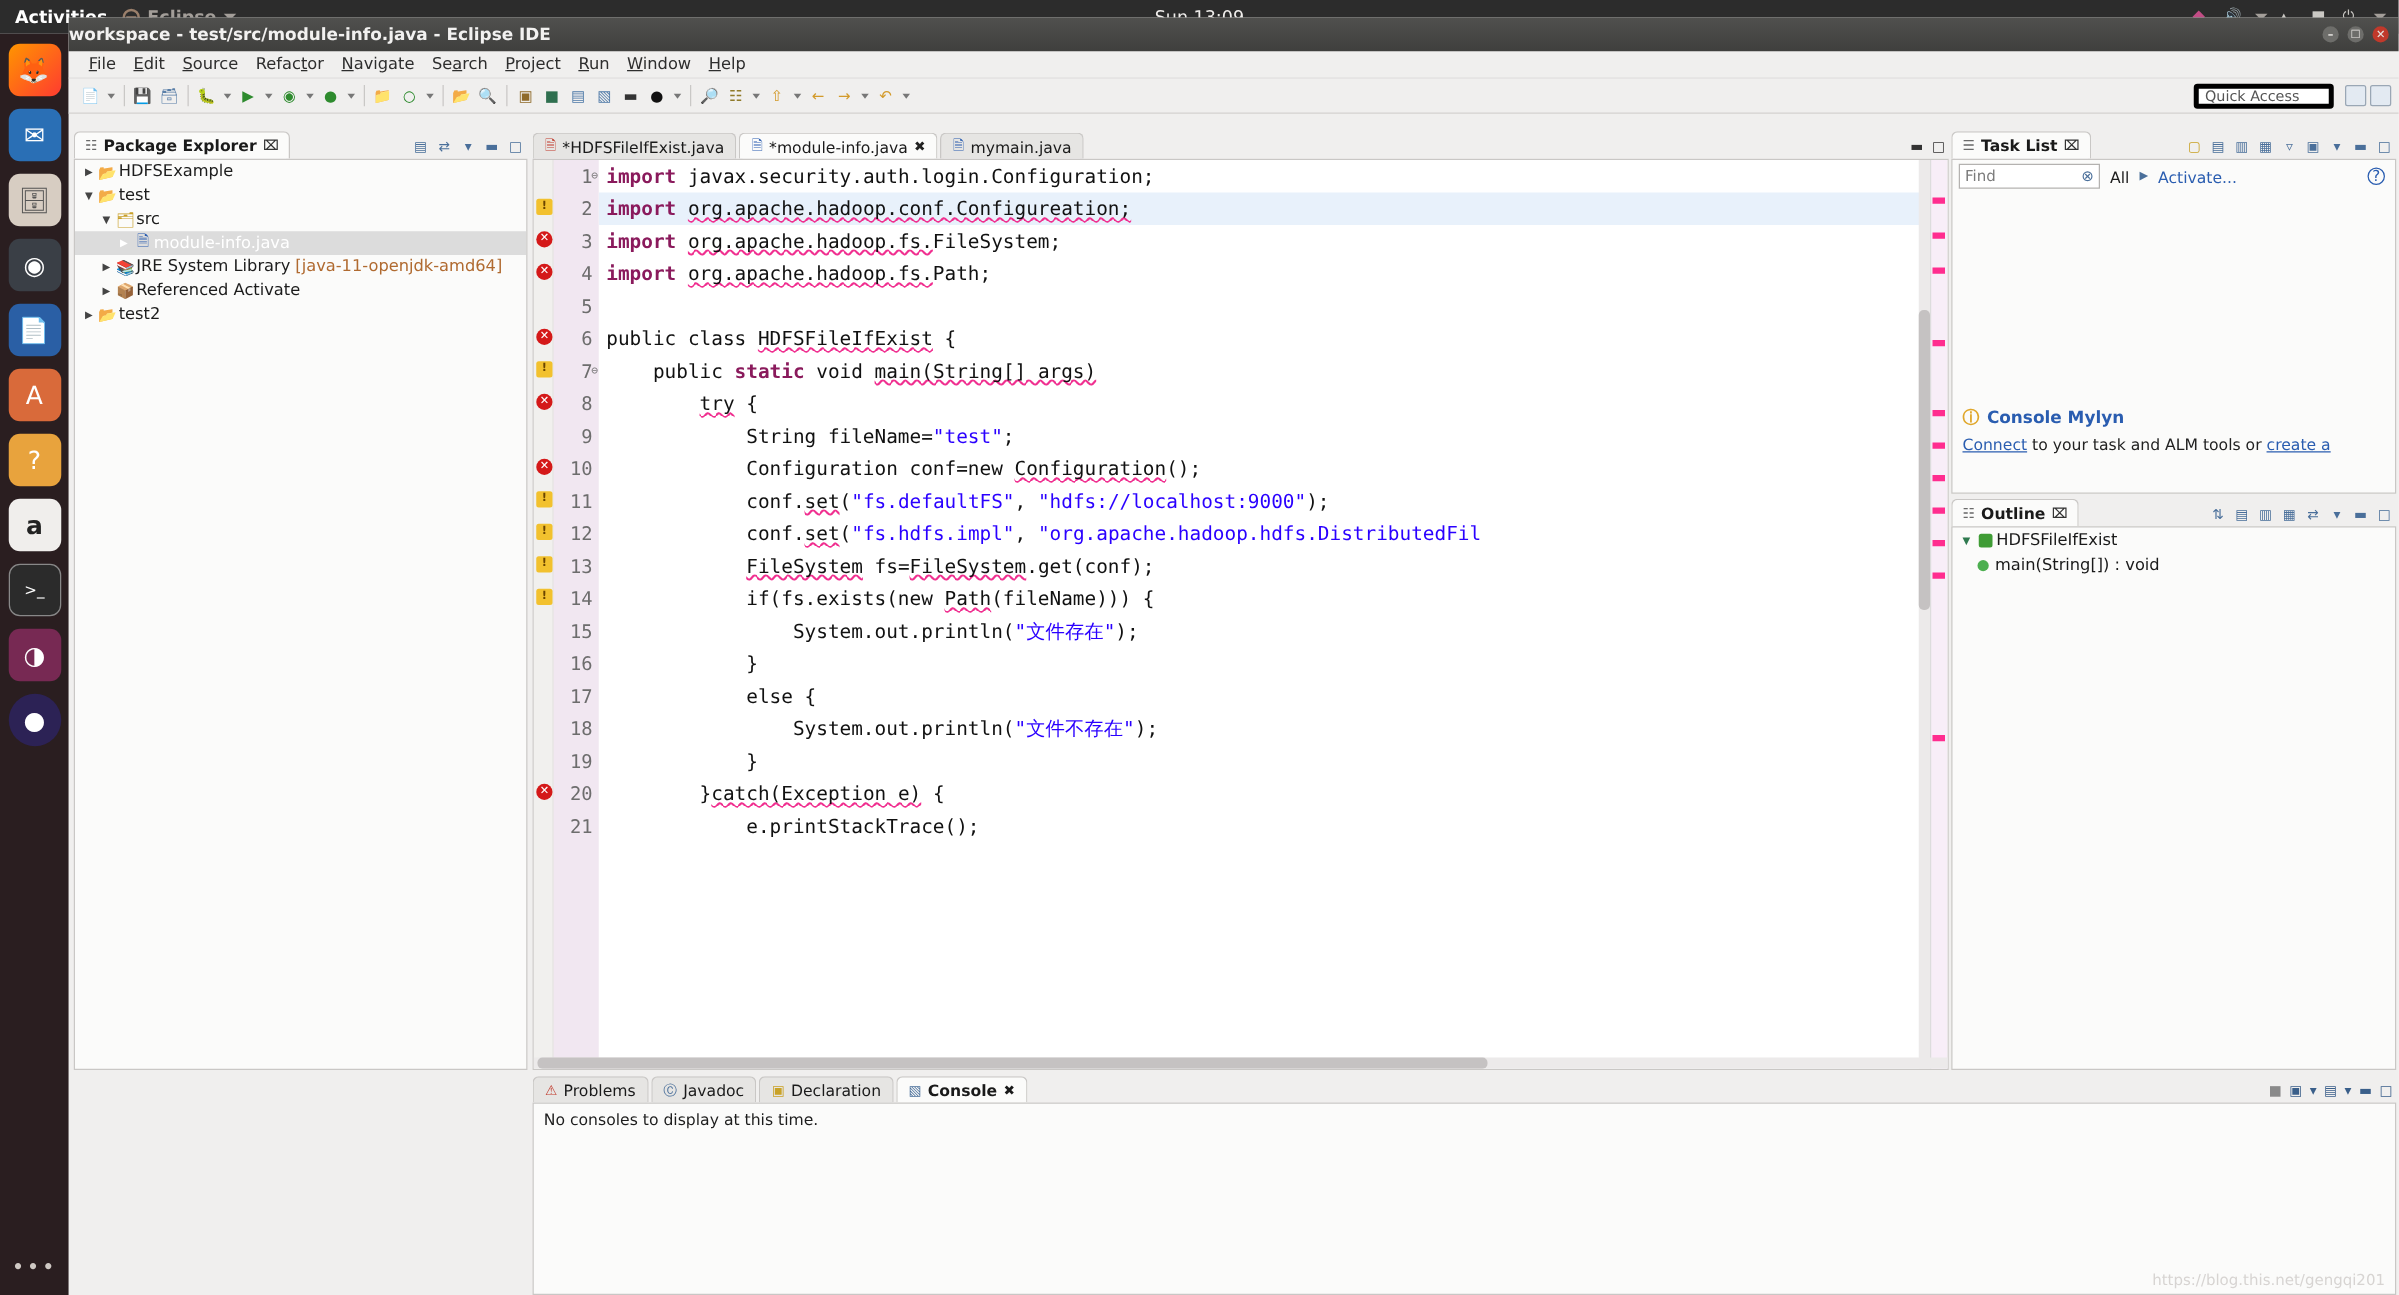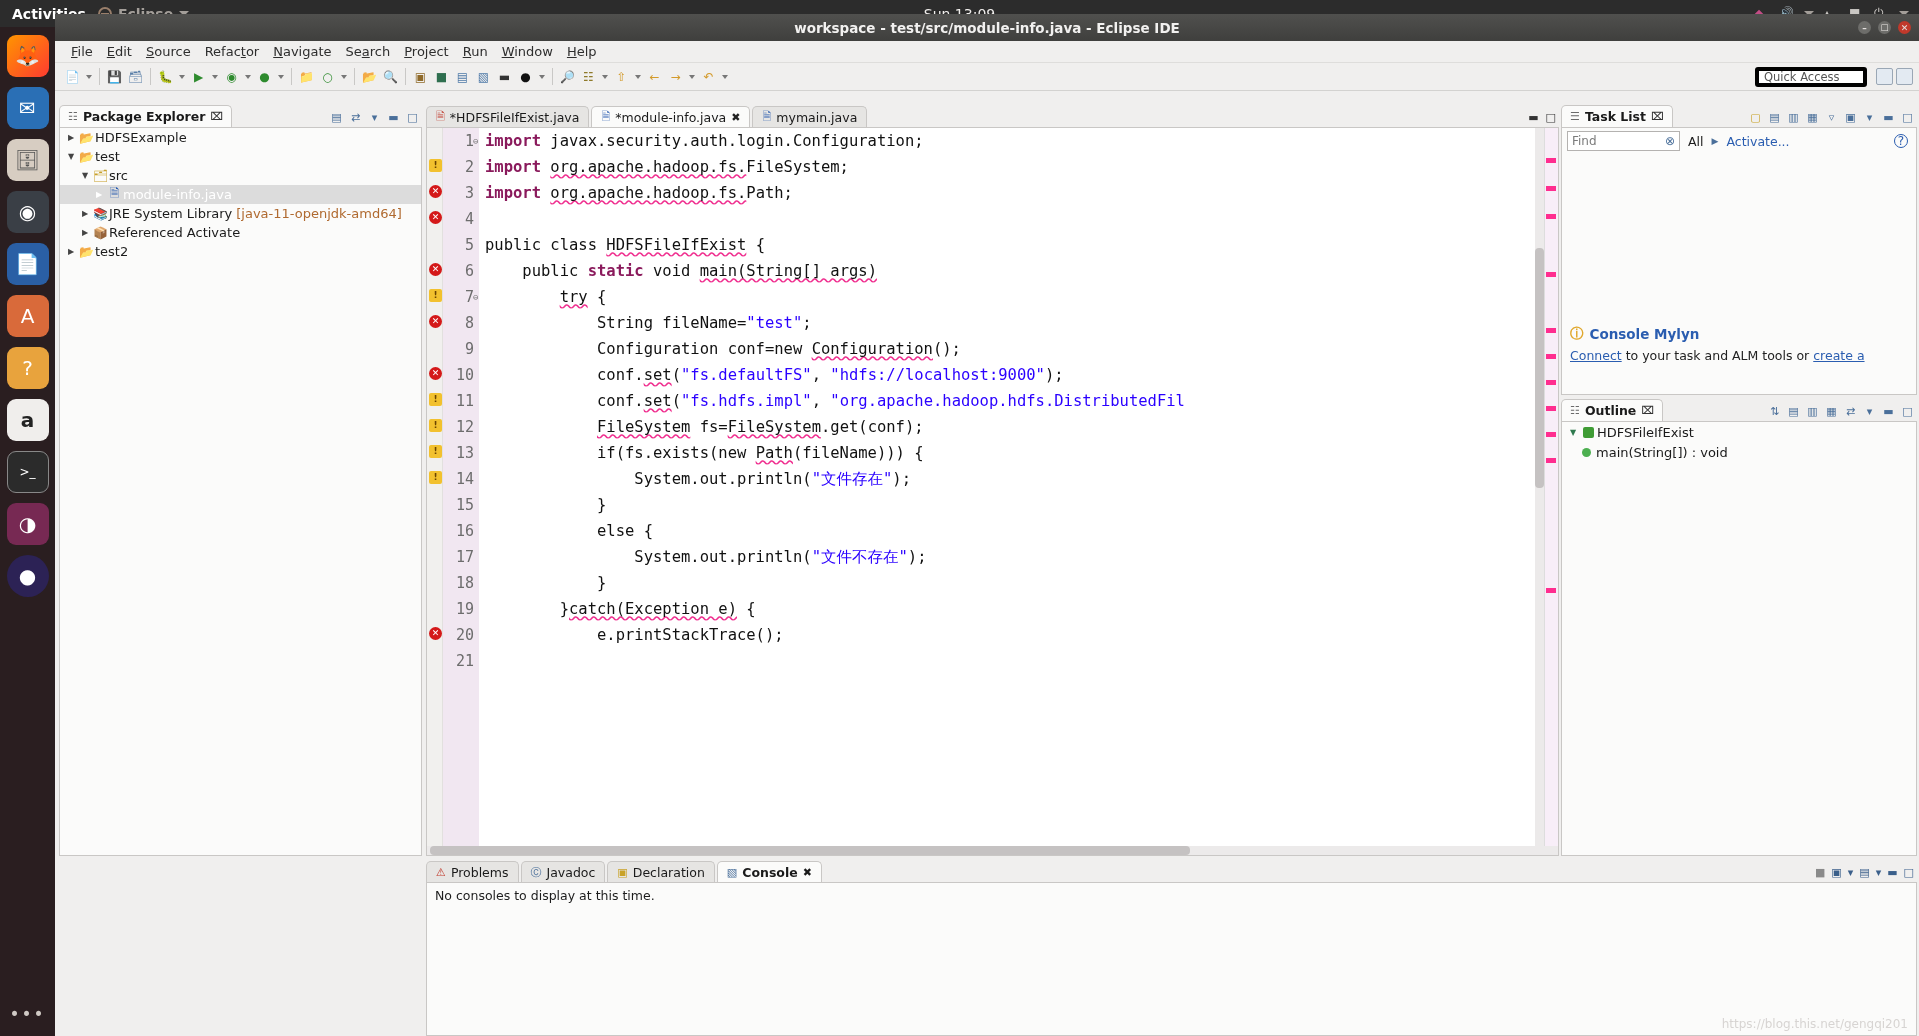--- a/index.html
+++ b/index.html
@@ -39,21 +39,21 @@
   }
   .dock .app { width: 42px; height: 42px; border-radius: 9px; display: flex;
     align-items: center; justify-content: center; font-size: 20px; color: #fff; }
   .dock .dots { position: absolute; bottom: 12px; color: #cfc9c4; font-size: 17px; letter-spacing: 2px; }
 
   
   .win { position: absolute; top: 14px; left: 55px; width: 1864px; height: 1022px; background: #f0efee; }
   .titlebar {
     height: 27px; background: linear-gradient(#50504e, #3f3f3d);
     color: #f2f1f0; font-size: 13.5px; font-weight: bold;
-    display: flex; align-items: center; justify-content: center; position: relative;
+    display: flex; align-items: center; justify-content: flex-start; position: relative;
   }
   .winbtns { position: absolute; right: 8px; display: flex; gap: 7px; }
   .winbtn { width: 13px; height: 13px; border-radius: 50%; background: #6d6d6a;
     display: flex; align-items: center; justify-content: center; font-size: 9px; color: #e6e3e0; }
   .winbtn.close { background: #c0392b; }
 
   
   .menubar { height: 22px; background: #f0efee; display: flex; align-items: center;
     padding-left: 9px; border-bottom: 1px solid #dedddb; }
   .menubar .mi { font-size: 13px; color: #2e2e2e; padding: 1px 7px; }
@@ -417,20 +417,21 @@
               <div class="gline">15</div>
               <div class="gline">16</div>
               <div class="gline">17</div>
               <div class="gline">18</div>
               <div class="gline">19</div>
               <div class="gline">20</div>
               <div class="gline">21</div>
             </div>
           <div class="codearea" id="codearea">
               <div class="codeline"><span class="kw">import </span><span>javax.security.auth.login.Configuration;</span></div>
+              <div class="codeline hl"><span class="kw">import </span><span class="err">org.apache.hadoop.conf.Configureation;</span></div>
               <div class="codeline"><span class="kw">import </span><span class="err">org.apache.hadoop.fs.</span><span>FileSystem;</span></div>
               <div class="codeline"><span class="kw">import </span><span class="err">org.apache.hadoop.fs.</span><span>Path;</span></div>
               <div class="codeline"><span></span></div>
               <div class="codeline"><span>public class </span><span class="err">HDFSFileIfExist</span><span> {</span></div>
               <div class="codeline"><span>    public </span><span class="kw">static </span><span>void </span><span class="err">main(String[] args)</span></div>
               <div class="codeline"><span>        </span><span class="err">try</span><span> {</span></div>
               <div class="codeline"><span>            String fileName=</span><span class="str">"test"</span><span>;</span></div>
               <div class="codeline"><span>            Configuration conf=new </span><span class="err">Configuration</span><span>();</span></div>
               <div class="codeline"><span>            conf.</span><span class="err">set</span><span>(</span><span class="str">"fs.defaultFS"</span><span>, </span><span class="str">"hdfs://localhost:9000"</span><span>);</span></div>
               <div class="codeline"><span>            conf.</span><span class="err">set</span><span>(</span><span class="str">"fs.hdfs.impl"</span><span>, </span><span class="str">"org.apache.hadoop.hdfs.DistributedFil</span></div>

